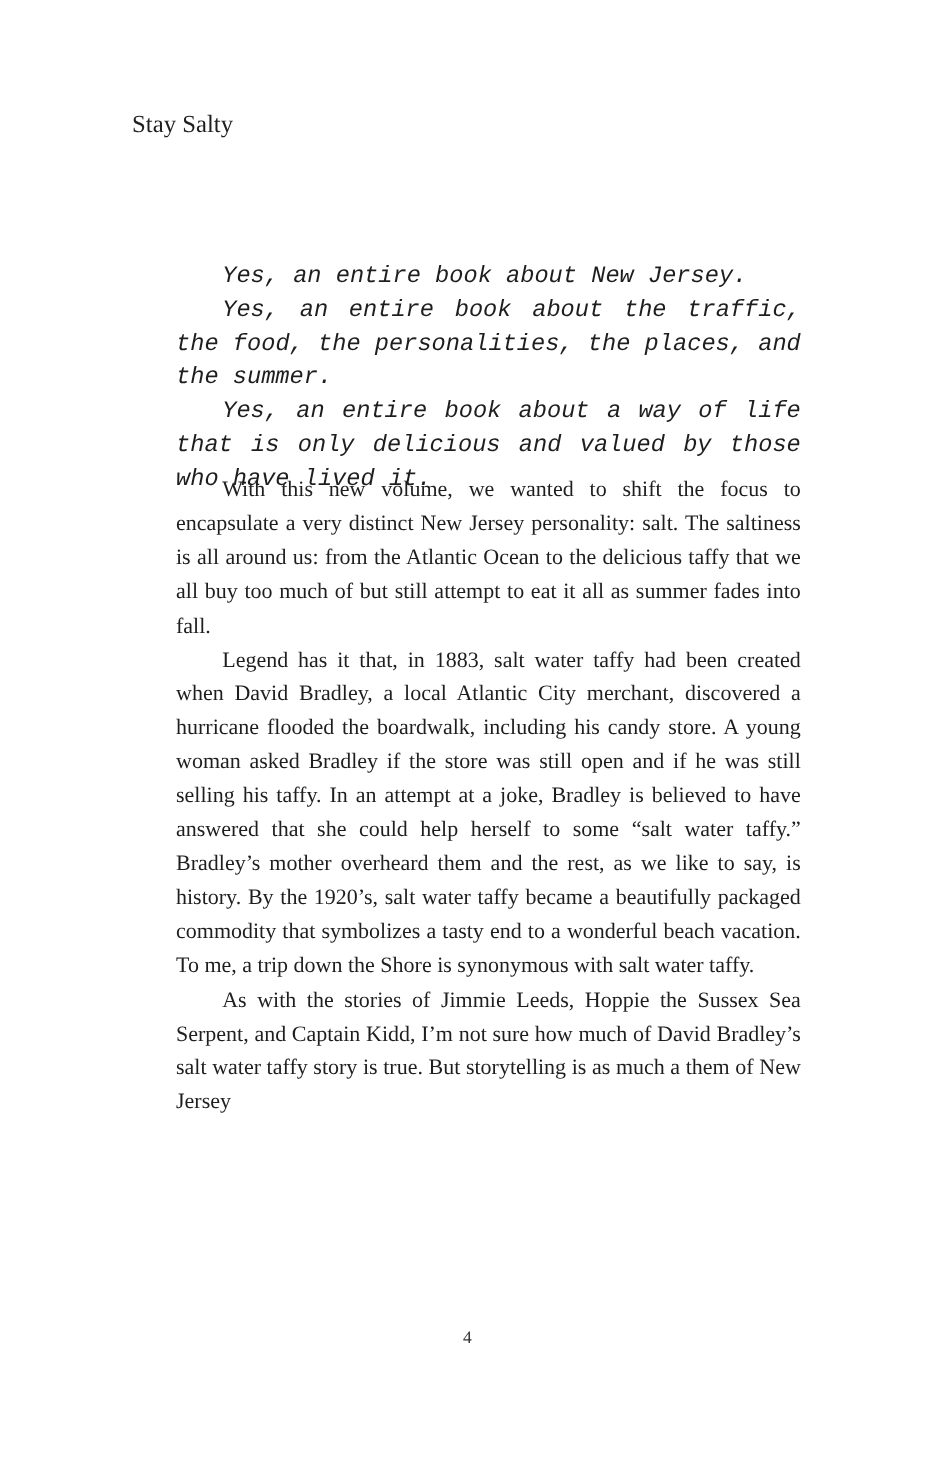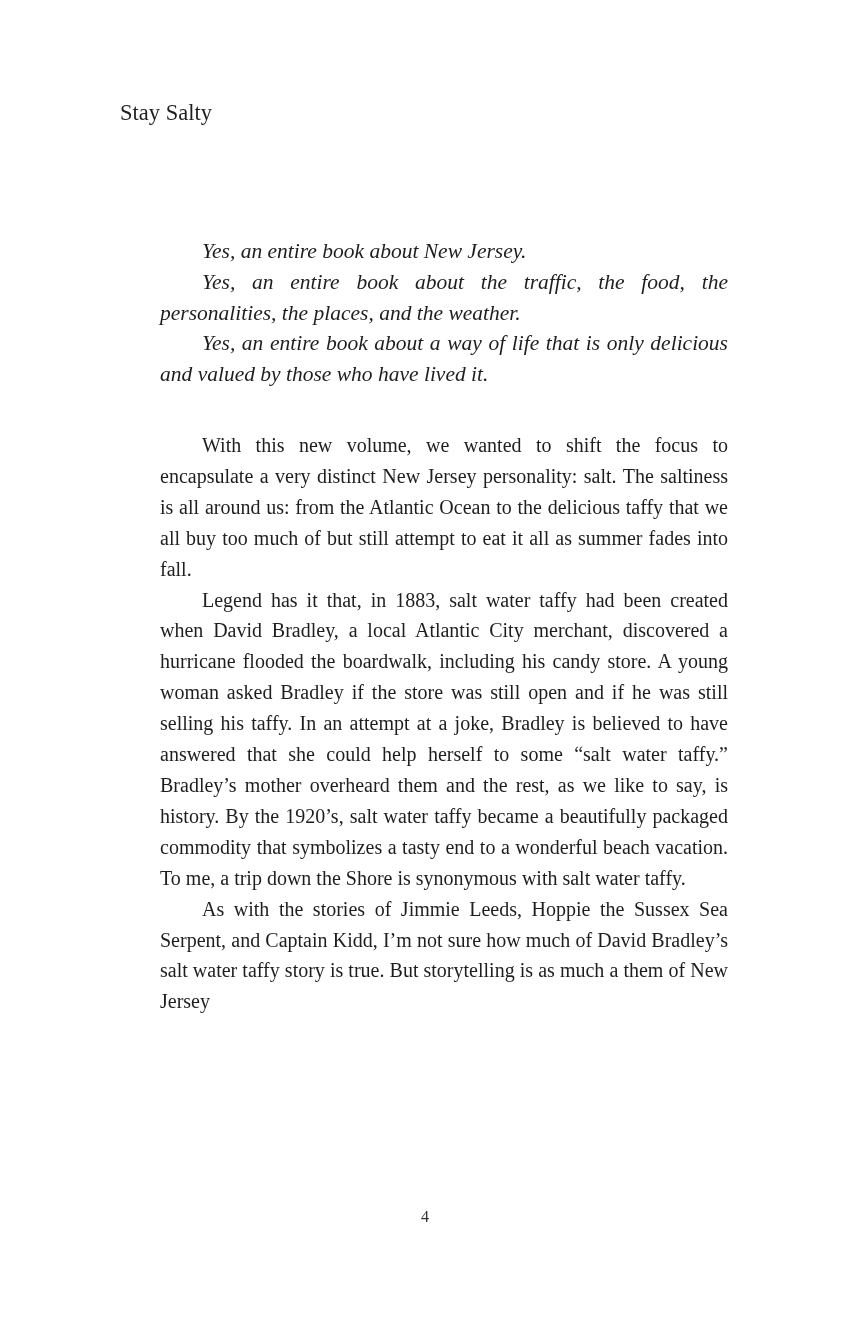--- a/index.html
+++ b/index.html
@@ -1,33 +1,33 @@
 <!DOCTYPE html>
 <html><head>
   <meta charset="utf-8">
   <style>
     html, body { margin: 0; padding: 0; background: #ffffff; }
     body { width: 850px; height: 1336px; position: relative; overflow: hidden; color: #1e1e1e; font-family: "Liberation Serif", "DejaVu Serif", serif; }
     .running-head { position: absolute; left: 120px; top: 98px; font-size: 22.5px; line-height: 30px; }
     .body { position: absolute; left: 160px; width: 568px; }
-    .epigraph { top: 236px; font-style: italic; font-size: 21.5px; }
+    .epigraph { top: 236px; font-style: italic; font-size: 21.5px; font-family: Liberation Mono, monospace; }
     .epigraph p { margin: 0; text-indent: 42px; text-align: justify; text-align-last: left; line-height: 30.8px; }
     .prose { top: 430px; font-size: 20px; }
     .prose p { margin: 0; text-indent: 42px; text-align: justify; line-height: 30.9px; }
     .prose p.last { text-align-last: justify; }
     .page-number { position: absolute; left: 0; width: 850px; text-align: center; top: 1208px; font-size: 16px; color: #333; }
   </style>
 </head>
 <body>
 
 <div class="running-head">Stay Salty</div>
 
 <div class="body epigraph">
   <p>Yes, an entire book about New Jersey.</p>
-  <p>Yes, an entire book about the traffic, the food, the personalities, the places, and the weather.</p>
+  <p>Yes, an entire book about the traffic, the food, the personalities, the places, and the summer.</p>
   <p>Yes, an entire book about a way of life that is only delicious and valued by those who have lived it.</p>
 </div>
 
 <div class="body prose">
   <p>With this new volume, we wanted to shift the focus to encapsulate a very distinct New Jersey personality: salt. The saltiness is all around us: from the Atlantic Ocean to the delicious taffy that we all buy too much of but still attempt to eat it all as summer fades into fall.</p>
   <p>Legend has it that, in 1883, salt water taffy had been created when David Bradley, a local Atlantic City merchant, discovered a hurricane flooded the boardwalk, including his candy store. A young woman asked Bradley if the store was still open and if he was still selling his taffy. In an attempt at a joke, Bradley is believed to have answered that she could help herself to some “salt water taffy.” Bradley’s mother overheard them and the rest, as we like to say, is history. By the 1920’s, salt water taffy became a beautifully packaged commodity that symbolizes a tasty end to a wonderful beach vacation. To me, a trip down the Shore is synonymous with salt water taffy.</p>
   <p class="last">As with the stories of Jimmie Leeds, Hoppie the Sussex Sea Serpent, and Captain Kidd, I’m not sure how much of David Bradley’s salt water taffy story is true. But storytelling is as much a them of New Jersey</p>
 </div>
 
 <div class="page-number">4</div>

